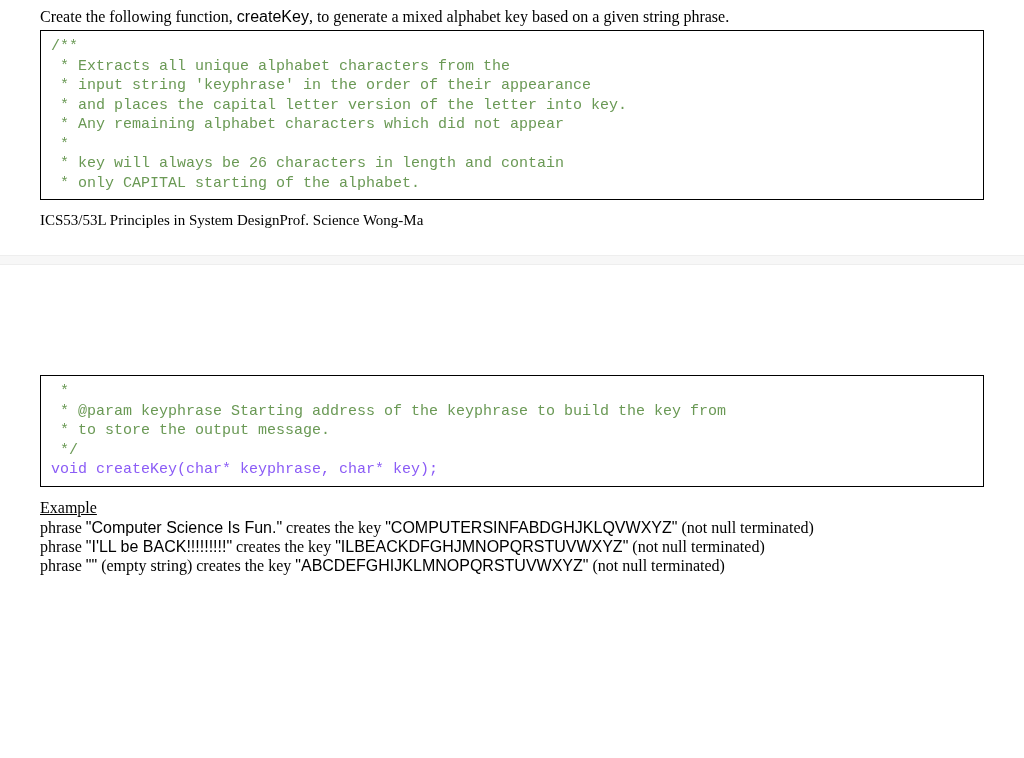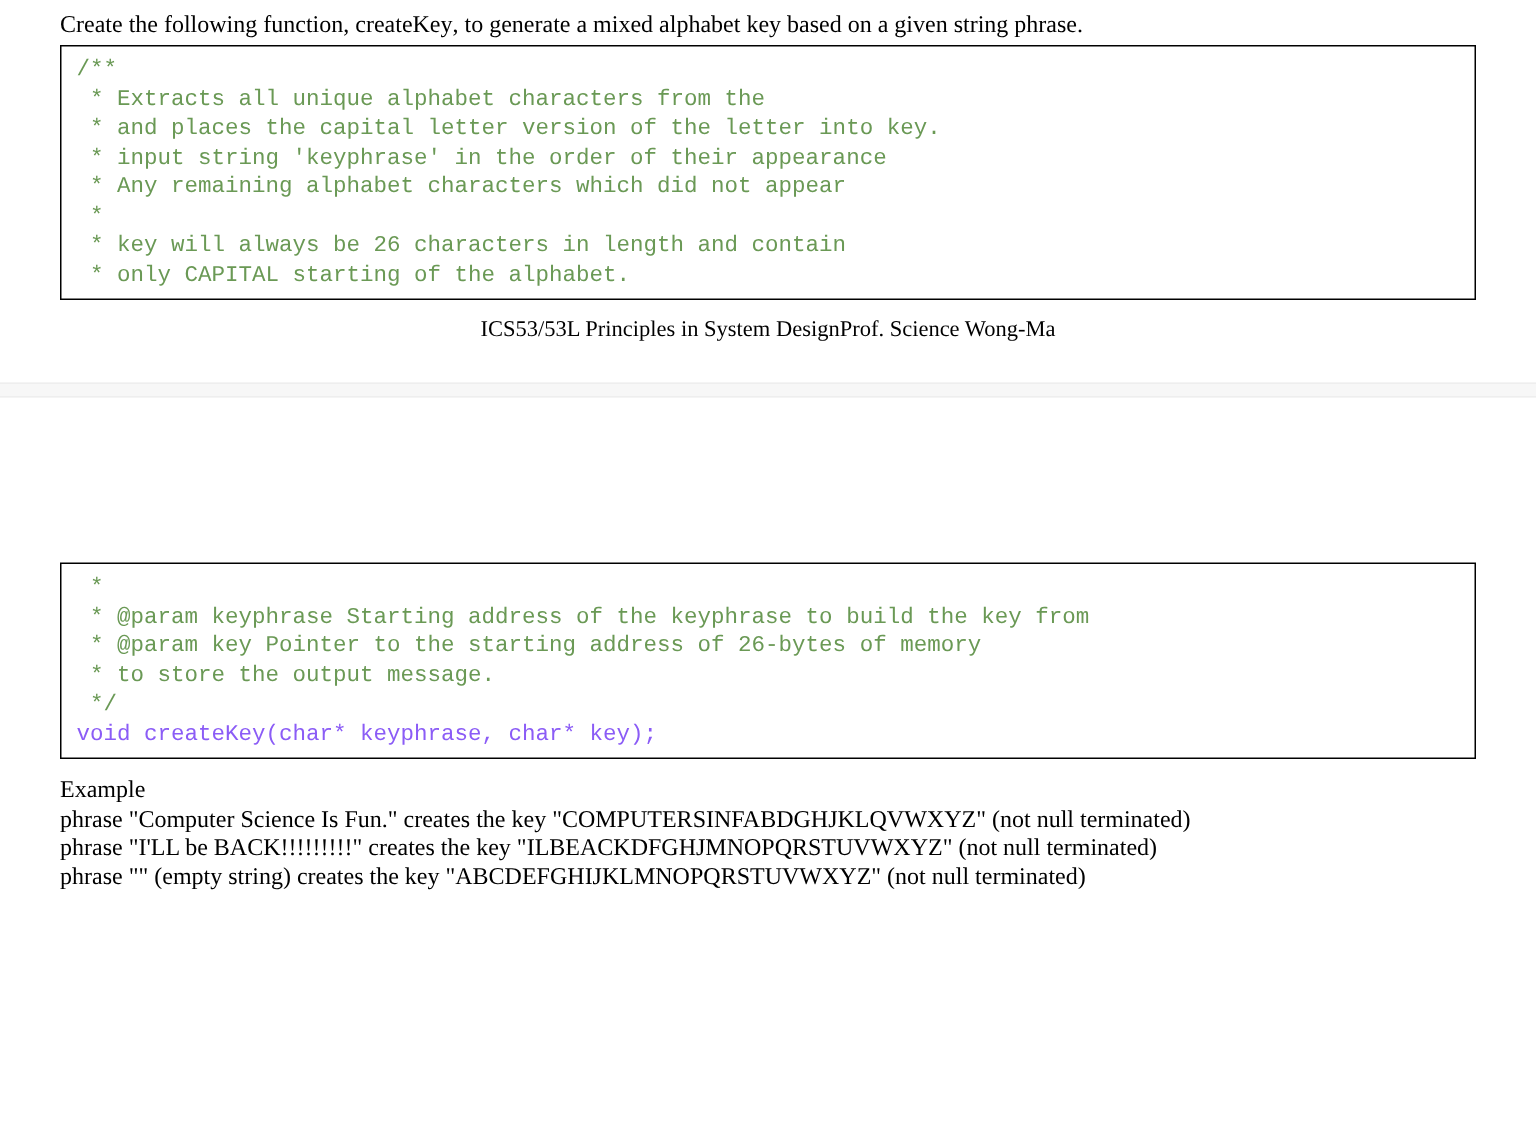--- a/index.html
+++ b/index.html
@@ -14,95 +14,95 @@
       background: #fff;
       width: 1024px;
     }
     .page-section {
       padding: 8px 40px 20px 40px;
     }
     .intro-text {
       margin-bottom: 4px;
     }
     .mono {
-      font-family: Liberation Serif, serif;
+      font-family: Liberation Sans, sans-serif;
       font-size: 16px;
     }
     .code-box {
       border: 1px solid #000;
       padding: 6px 10px;
       font-family: "Courier New", Courier, monospace;
       font-size: 15px;
       line-height: 1.3;
       margin-bottom: 12px;
     }
     .comment {
       color: #6a9955;
       white-space: pre;
     }
     .code-line {
       color: #8b5cf6;
       white-space: pre;
     }
     .footer-row {
       display: flex;
-      justify-content: center;
+      justify-content: flex-start;
       font-size: 15px;
       padding: 0 0 6px 0;
     }
     .page-gap {
       height: 10px;
       background: #f7f7f7;
       border-top: 1px solid #eee;
       border-bottom: 1px solid #eee;
     }
     .section-two {
       padding: 20px 40px 20px 40px;
       margin-top: 90px;
     }
     .example-heading {
+      text-decoration: underline;
       margin-top: 12px;
       margin-bottom: 2px;
     }
     .example-line {
       margin-bottom: 1px;
     }
   </style>
 </head>
 <body>
 
 <div class="page-section">
   <p class="intro-text">
     <span>Create the following function, </span><span class="mono">createKey</span><span>, to generate a mixed alphabet key based on a given string phrase.</span>
   </p>
 
   <div class="code-box">
     <div class="comment">/**</div>
     <div class="comment"> * Extracts all unique alphabet characters from the</div>
+    <div class="comment"> * input string 'keyphrase' in the order of their appearance</div>
     <div class="comment"> * and places the capital letter version of the letter into key.</div>
-    <div class="comment"> * input string 'keyphrase' in the order of their appearance</div>
     <div class="comment"> * Any remaining alphabet characters which did not appear</div>
     <div class="comment"> *</div>
     <div class="comment"> * key will always be 26 characters in length and contain</div>
     <div class="comment"> * only CAPITAL starting of the alphabet.</div>
   </div>
 
   <div class="footer-row">
     <span>ICS53/53L Principles in System Design</span>
     <span>Prof. Science Wong-Ma</span>
   </div>
 </div>
 
 <div class="page-gap"></div>
 
 <div class="section-two">
   <div class="code-box">
     <div class="comment"> *</div>
     <div class="comment"> * @param keyphrase Starting address of the keyphrase to build the key from</div>
-    <div class="comment"> * @param key Pointer to the starting address of 26-bytes of memory</div>
     <div class="comment"> * to store the output message.</div>
     <div class="comment"> */</div>
     <div class="code-line">void createKey(char* keyphrase, char* key);</div>
   </div>
 
   <p class="example-heading">Example</p>
 
   <p class="example-line">
     <span>phrase </span><span class="mono">"Computer Science Is Fun."</span><span> creates the key </span><span class="mono">"COMPUTERSINFABDGHJKLQVWXYZ"</span><span>  (not null terminated)</span>
   </p>

